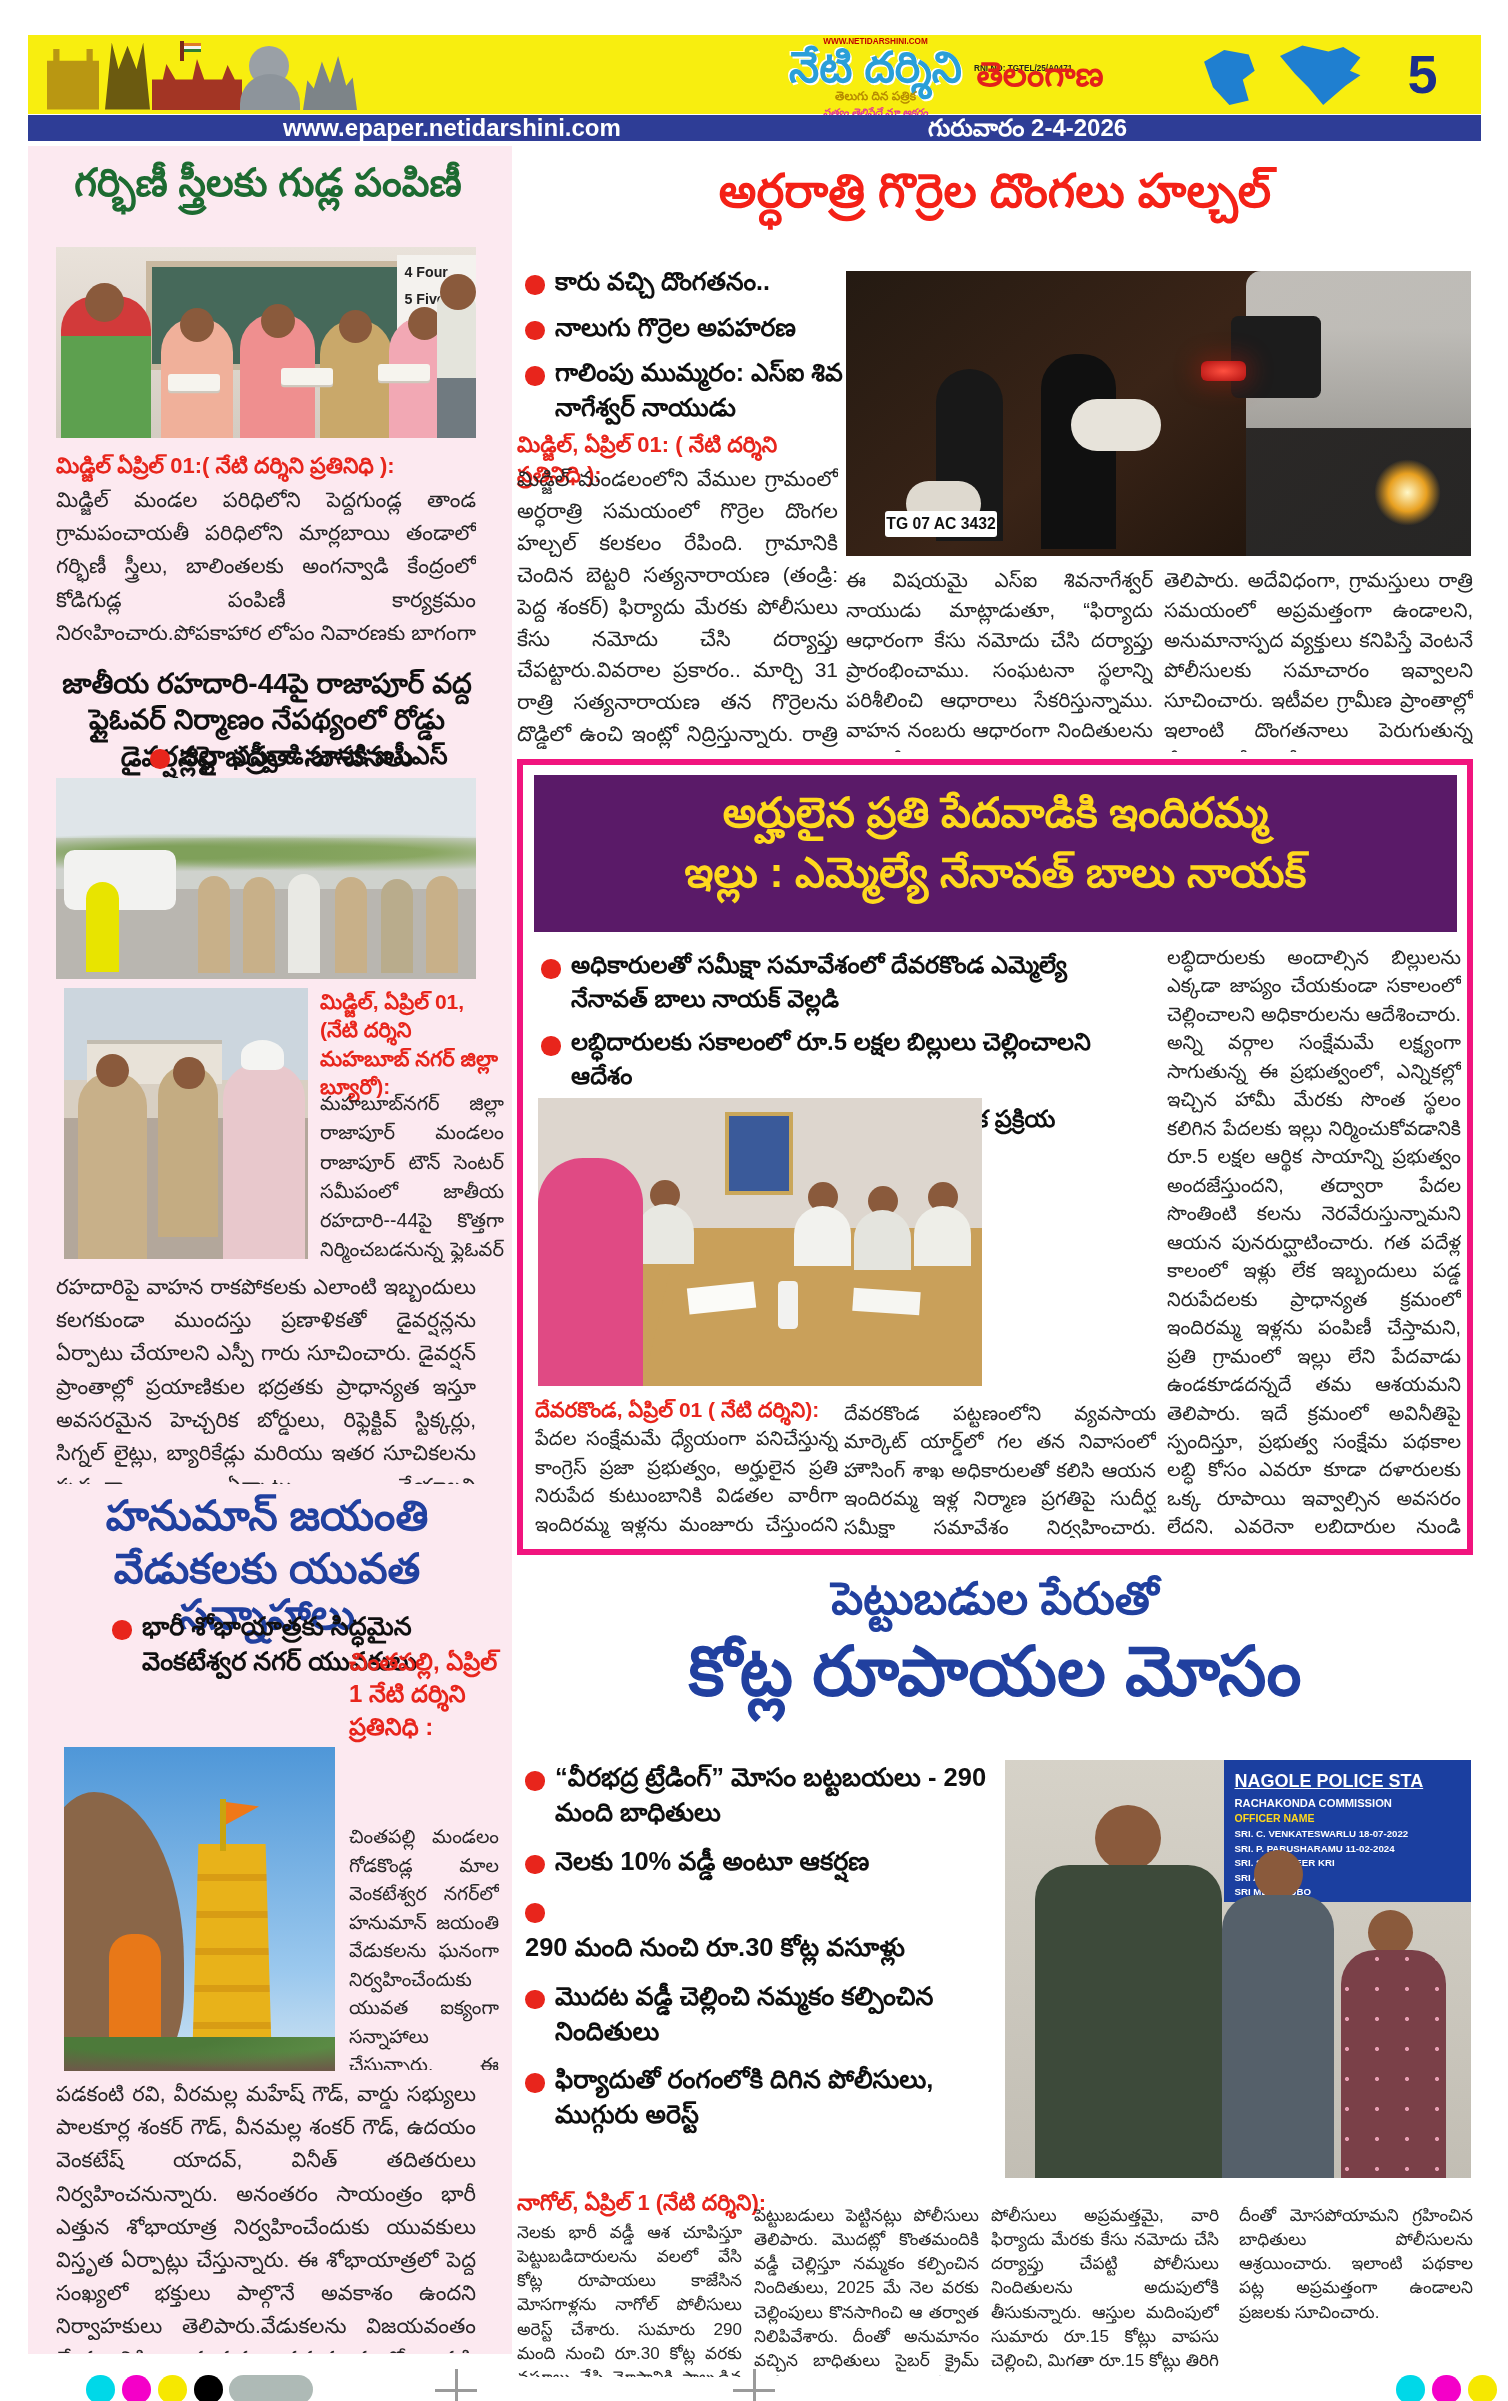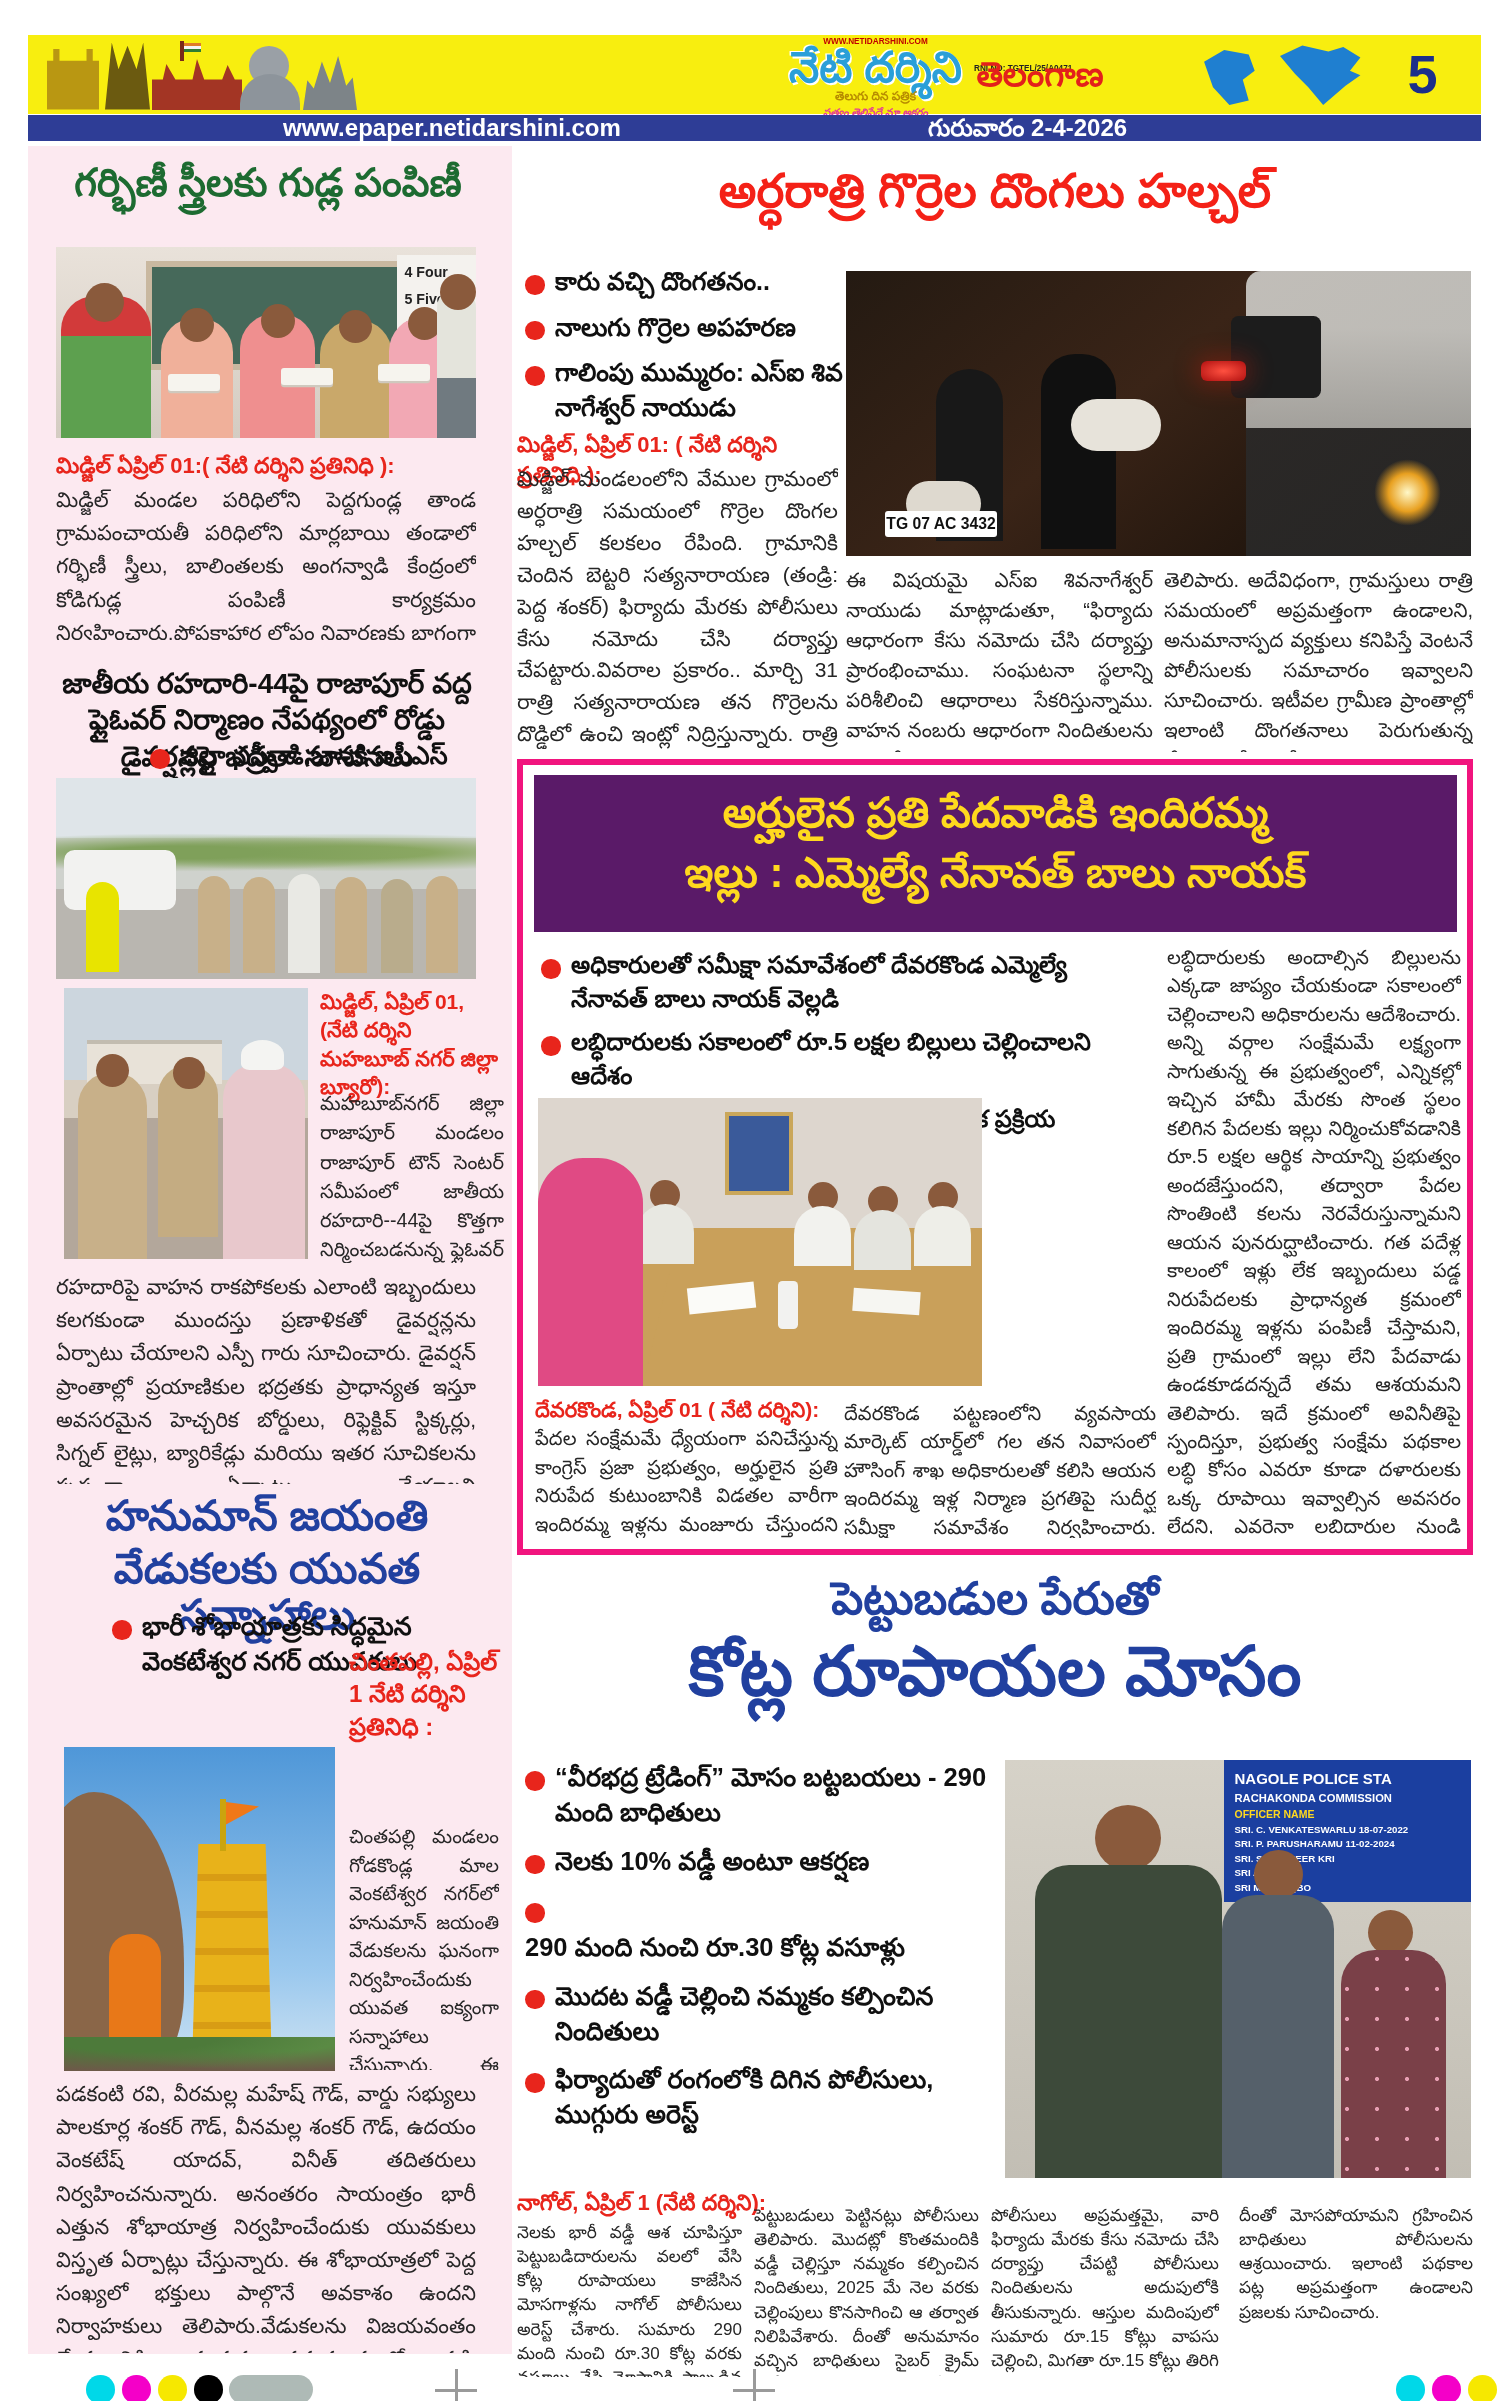--- a/index.html
+++ b/index.html
@@ -253,21 +253,21 @@
       <span class="dot"></span>
         <span>మొదట వడ్డీ చెల్లించి నమ్మకం కల్పించిన నిందితులు</span>
     </div>
     <div class="bullet" style="font-size:25.5px;">
       <span class="dot"></span>
         <span>ఫిర్యాదుతో రంగంలోకి దిగిన పోలీసులు, ముగ్గురు అరెస్ట్</span>
     </div>
   </div>
   <div class="photo" style="left:1005px;top:1760px;width:466px;height:418px;background:linear-gradient(#d6d2c8,#c2beb4);">
     <div class="abs" style="right:0;top:0;width:247px;height:142px;background:#1b3fa0;padding:7.5px 0 0 10.5px;box-sizing:border-box;">
-      <div class="boardline" style="font-size:15px;">NAGOLE POLICE STA</div>
+      <div class="boardline" style="font-size:18px;text-decoration:underline;">NAGOLE POLICE STA</div>
       <div class="boardline" style="font-size:11.2px;">RACHAKONDA COMMISSION</div>
       <div class="boardline" style="font-size:10.5px;color:#ffd91e;">OFFICER NAME</div>
       <div class="boardline" style="font-size:9.7px;">SRI. C. VENKATESWARLU  18-07-2022</div>
       <div class="boardline" style="font-size:9.7px;">SRI. P. PARUSHARAMU  11-02-2024</div>
       <div class="boardline" style="font-size:9.7px;">SRI. S. SUDHEER KRI</div>
       <div class="boardline" style="font-size:9.7px;">SRI A. SURYA</div>
       <div class="boardline" style="font-size:9.7px;">SRI MD. MAQBO</div>
     </div>
     <div class="head" style="left:90px;top:45px;width:66px;height:66px;"></div>
     <div class="fig" style="left:30px;top:105px;width:187px;height:313px;background:#3d4a3a;"></div>

